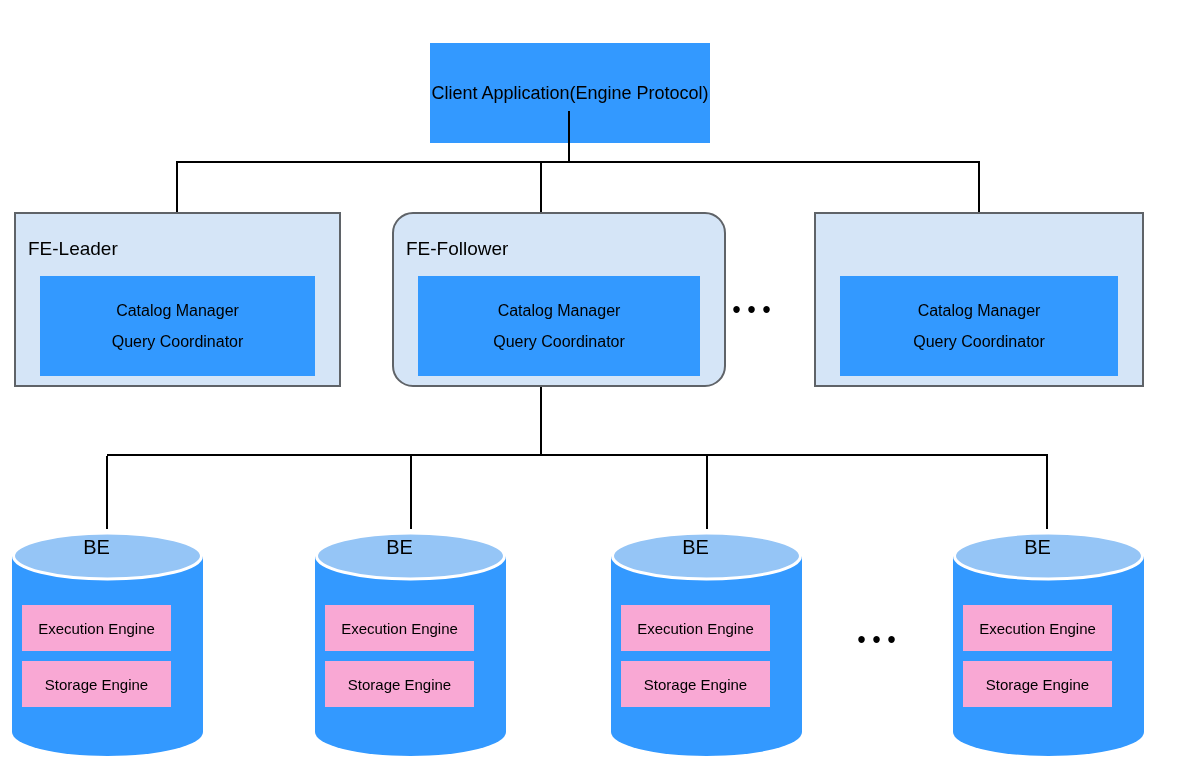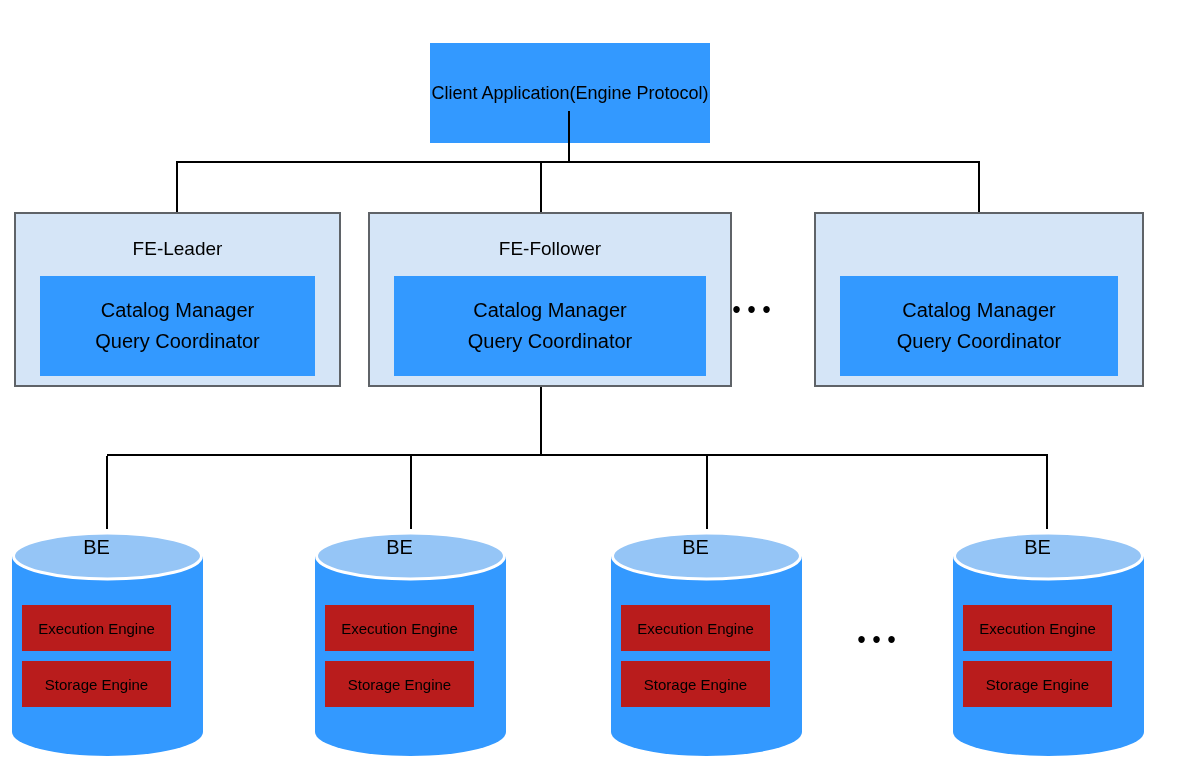--- a/index.html
+++ b/index.html
@@ -49,41 +49,41 @@
 
   
   .fe-node {
     position: absolute;
     top: 212px;
     height: 175px;
     background: var(--fe-fill);
     border: 2px solid var(--fe-border);
   }
   .fe-node.leader   { left: 14px;  width: 327px; }
-  .fe-node.follower { left: 368px; width: 364px; }
+  .fe-node.follower { left: 392px; width: 334px; border-radius: 21px; }
   .fe-node.observer { left: 814px; width: 330px; }
   .fe-title {
     position: absolute;
     top: 22px; left: 0; right: 0;
-    text-align: center;
     font-size: 19px;
     line-height: 26px;
     color: var(--text);
+    padding-left: 12px;
   }
   .fe-module {
     position: absolute;
     left: 24px; right: 24px;
     top: 62px; height: 100px;
     background: var(--primary-blue);
     display: flex;
     flex-direction: column;
     align-items: center;
     justify-content: center;
     text-align: center;
-    font-size: 20px;
+    font-size: 16px;
     line-height: 31px;
     color: var(--text);
   }
 
   
   .ellipsis {
     position: absolute;
     font-size: 23px;
     font-weight: bold;
     letter-spacing: 7px;
@@ -111,21 +111,21 @@
     top: 4px; left: 0; right: 0;
     text-align: center;
     font-size: 20px;
     line-height: 27px;
     color: var(--text);
   }
   .be-module {
     position: absolute;
     left: 10px; right: 10px;
     height: 46px;
-    background: #b91c1c;
+    background: #f9a8d4;
     display: flex;
     align-items: center;
     justify-content: center;
     text-align: center;
     font-size: 15px;
     color: var(--text);
   }
   .be-module.exec { top: 75px; }
   .be-module.stor { top: 131px; text-align: right; }
 </style>

